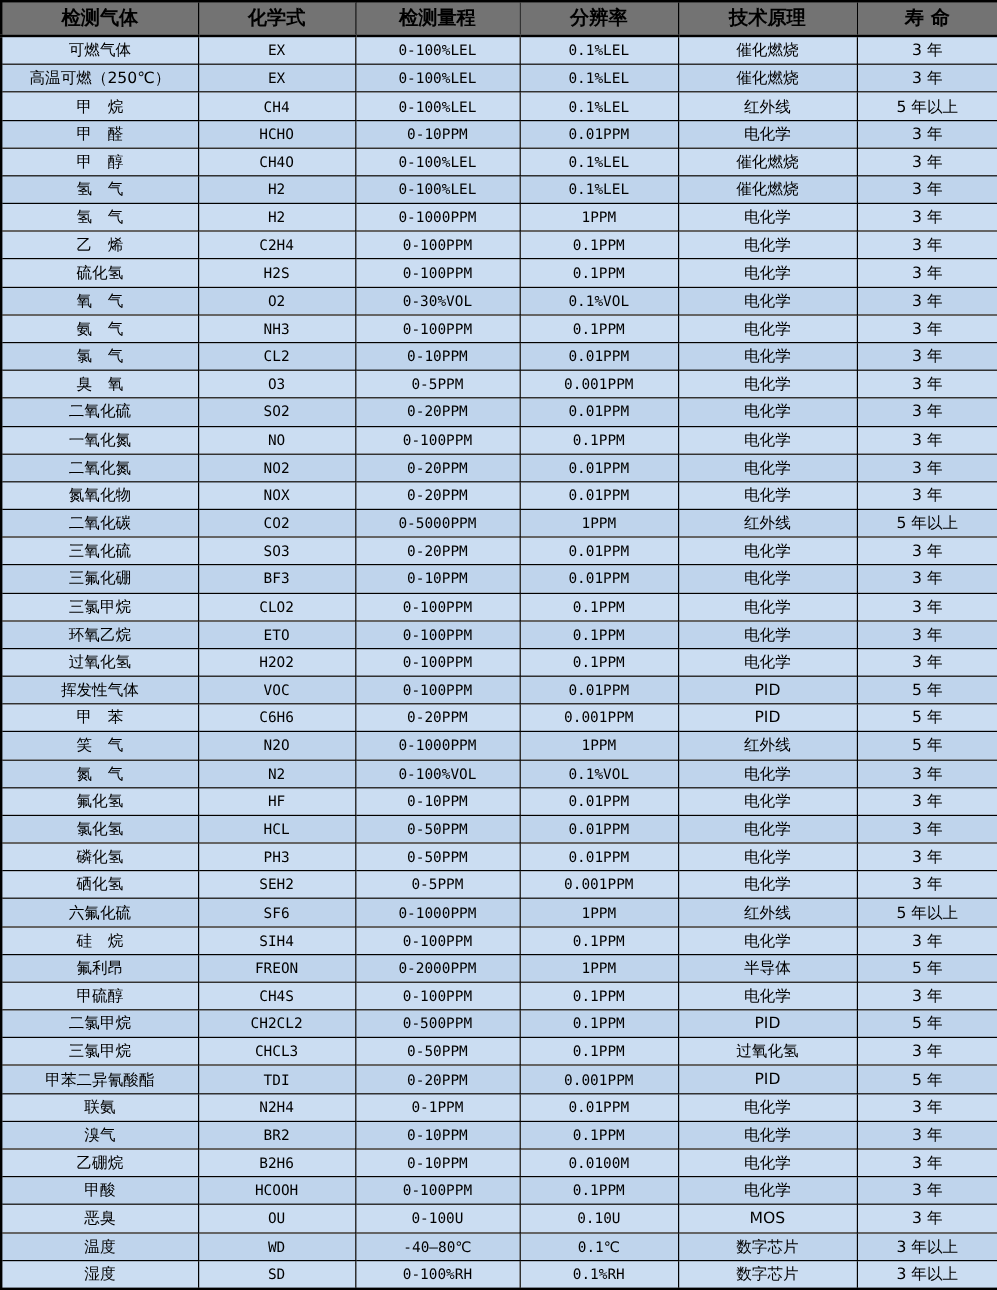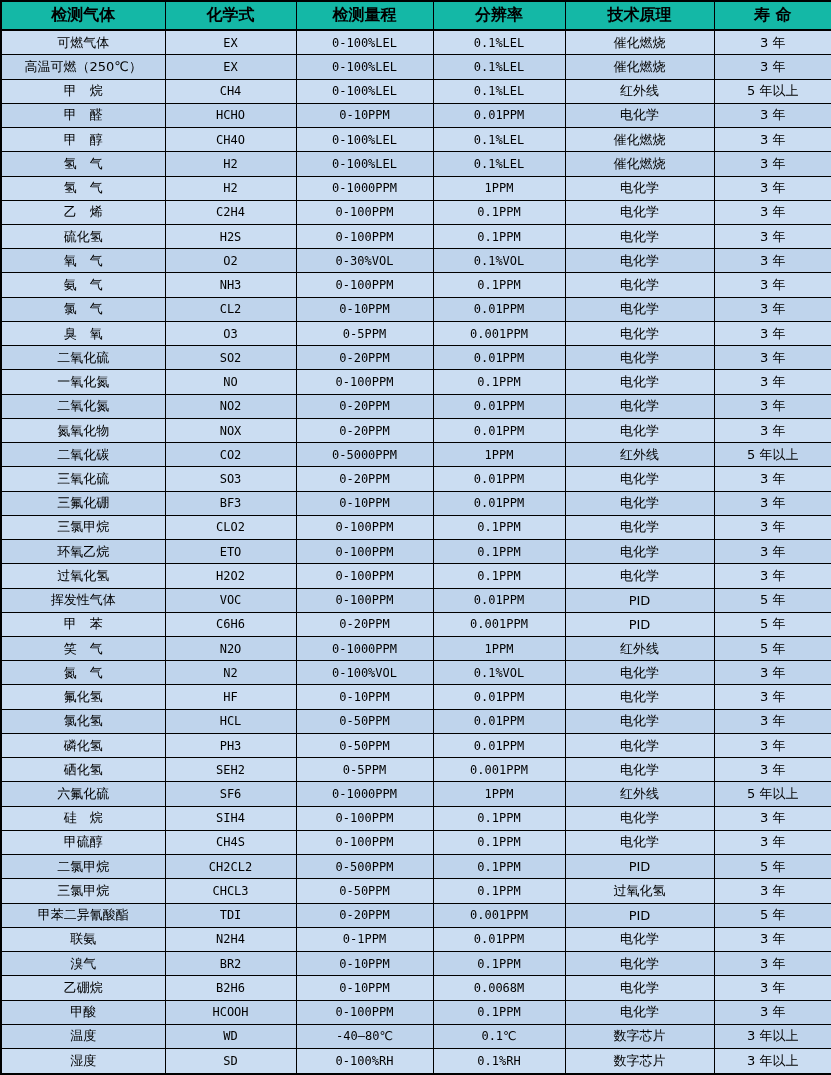--- a/index.html
+++ b/index.html
@@ -14,21 +14,21 @@
     border:1px solid #000000;
     text-align:center;
     vertical-align:middle;
     padding:0 2px;
     color:#000000;
     font-size:12px;
     overflow:hidden;
     white-space:nowrap;
   }
   thead th{
-    background:#14b8a6;
+    background:#737373;
     font-family:"DejaVu Sans","Liberation Sans",sans-serif;
     font-weight:bold;
     font-size:16px;
     height:27px;
     border-bottom:2px solid #000000;
   }
   tbody tr.odd  td{background:#cbddf2;}
   tbody tr.even td{background:#bfd4ec;}
   td.gas{font-family:"DejaVu Sans","Liberation Sans",sans-serif;font-size:13px;}
 </style>
@@ -312,20 +312,28 @@
     <td class="gas">5 年以上</td>
   </tr>
       <tr class="odd">
     <td class="gas">硅　烷</td>
     <td class="frm">SIH4</td>
     <td class="rng">0-100PPM</td>
     <td class="res">0.1PPM</td>
     <td class="gas">电化学</td>
     <td class="gas">3 年</td>
   </tr>
+      <tr class="even">
+    <td class="gas">氟利昂</td>
+    <td class="frm">FREON</td>
+    <td class="rng">0-2000PPM</td>
+    <td class="res">1PPM</td>
+    <td class="gas">半导体</td>
+    <td class="gas">5 年</td>
+  </tr>
       <tr class="odd">
     <td class="gas">甲硫醇</td>
     <td class="frm">CH4S</td>
     <td class="rng">0-100PPM</td>
     <td class="res">0.1PPM</td>
     <td class="gas">电化学</td>
     <td class="gas">3 年</td>
   </tr>
       <tr class="even">
     <td class="gas">二氯甲烷</td>
@@ -364,30 +372,38 @@
     <td class="frm">BR2</td>
     <td class="rng">0-10PPM</td>
     <td class="res">0.1PPM</td>
     <td class="gas">电化学</td>
     <td class="gas">3 年</td>
   </tr>
       <tr class="odd">
     <td class="gas">乙硼烷</td>
     <td class="frm">B2H6</td>
     <td class="rng">0-10PPM</td>
-    <td class="res">0.0068M</td>
+    <td class="res">0.0100M</td>
     <td class="gas">电化学</td>
     <td class="gas">3 年</td>
   </tr>
       <tr class="even">
     <td class="gas">甲酸</td>
     <td class="frm">HCOOH</td>
     <td class="rng">0-100PPM</td>
     <td class="res">0.1PPM</td>
     <td class="gas">电化学</td>
+    <td class="gas">3 年</td>
+  </tr>
+      <tr class="odd">
+    <td class="gas">恶臭</td>
+    <td class="frm">OU</td>
+    <td class="rng">0-100U</td>
+    <td class="res">0.10U</td>
+    <td class="gas">MOS</td>
     <td class="gas">3 年</td>
   </tr>
       <tr class="even">
     <td class="gas">温度</td>
     <td class="frm">WD</td>
     <td class="rng">-40—80℃</td>
     <td class="res">0.1℃</td>
     <td class="gas">数字芯片</td>
     <td class="gas">3 年以上</td>
   </tr>

